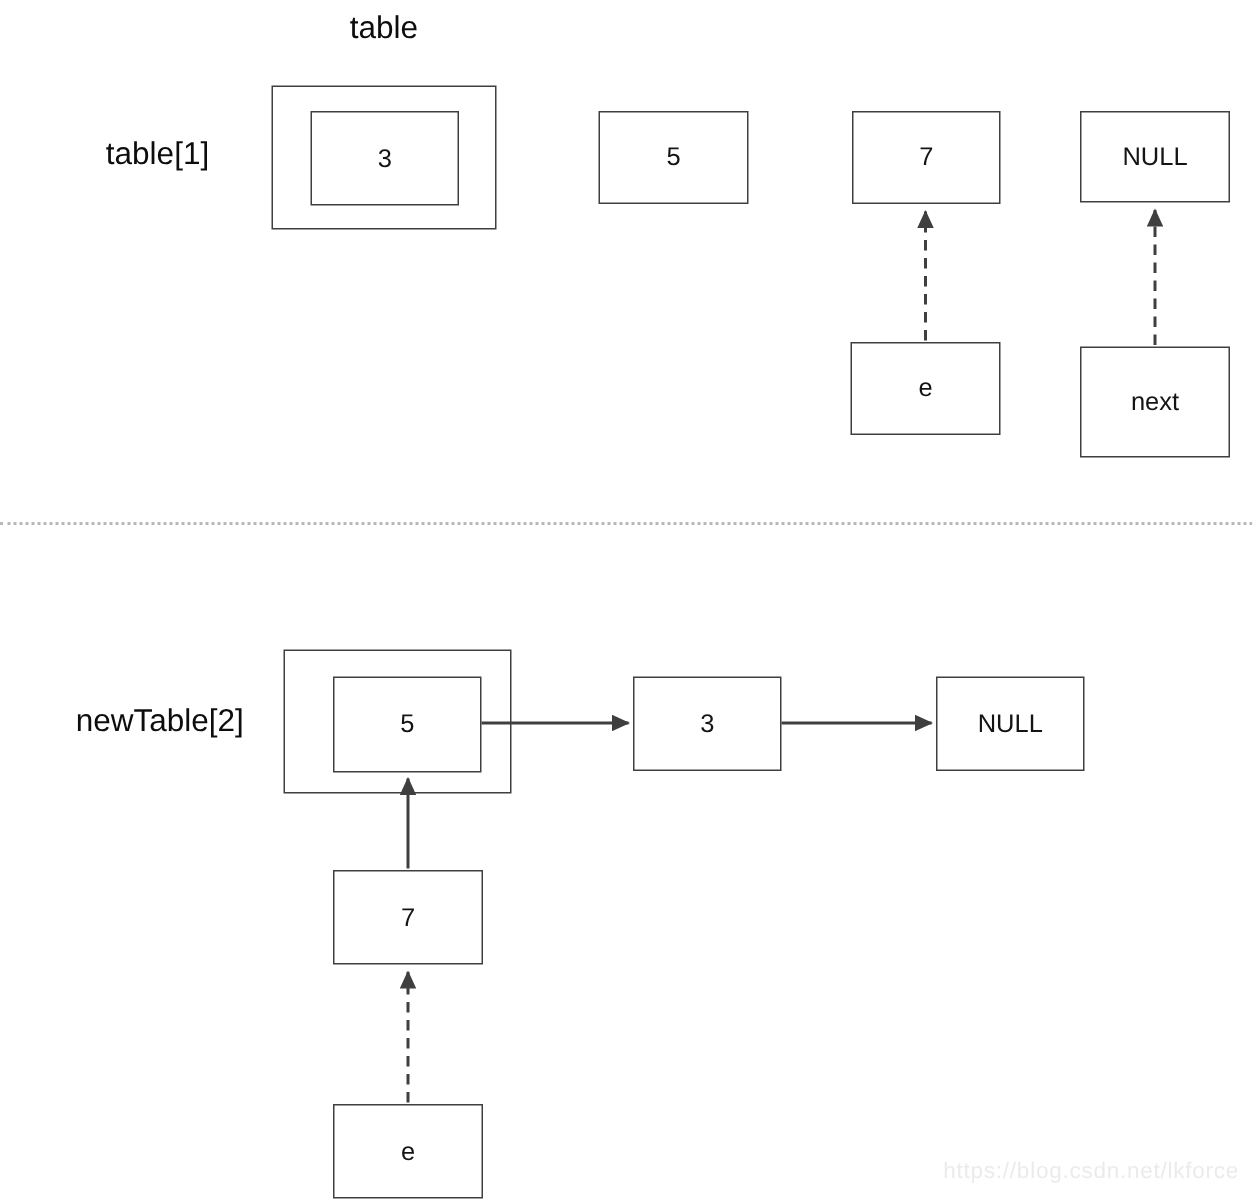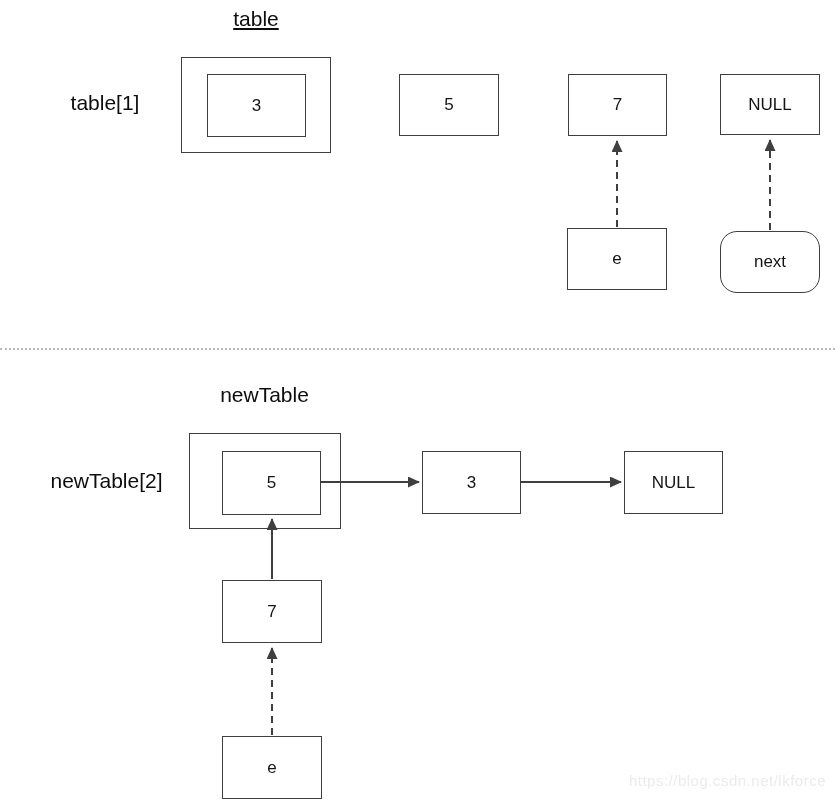--- a/index.html
+++ b/index.html
@@ -43,41 +43,40 @@
     position:absolute;
     font-size:15px;color:#ebebeb;
     letter-spacing:0.5px;
   }
 </style>
 </head>
 <body>
 
 <div class="canvas">
 
-  <div class="lbl center" style="left:181px;top:7px;width:150px;text-decoration:underline;">table</div>
+  <div class="lbl center" style="left:181px;top:7px;width:150px;">table</div>
 
   <div class="lbl right" style="left:50px;top:91px;width:110px;">table[1]</div>
 
   <div class="outer-box" style="left:181px;top:57px;width:150px;height:96px;"></div>
 
   <div class="box" style="left:207px;top:74px;width:99px;height:63px;">3</div>
 
   <div class="box" style="left:399px;top:74px;width:100px;height:62px;">5</div>
 
   <div class="box" style="left:568px;top:74px;width:99px;height:62px;">7</div>
 
   <div class="box" style="left:720px;top:74px;width:100px;height:61px;">NULL</div>
 
   <div class="box" style="left:567px;top:228px;width:100px;height:62px;">e</div>
 
-  <div class="box" style="left:720px;top:231px;width:100px;height:62px;border-radius:17px;">next</div>
+  <div class="box" style="left:720px;top:231px;width:100px;height:74px;">next</div>
 
   <div class="divider" style="top:348px;"></div>
 
-  <div class="lbl center" style="left:188px;top:383px;width:153px;">newTable</div>
 
   <div class="lbl right" style="left:30px;top:469px;width:153px;">newTable[2]</div>
 
   <div class="outer-box" style="left:189px;top:433px;width:152px;height:96px;"></div>
 
   <div class="box" style="left:222px;top:451px;width:99px;height:64px;">5</div>
 
   <div class="box" style="left:422px;top:451px;width:99px;height:63px;">3</div>
 
   <div class="box" style="left:624px;top:451px;width:99px;height:63px;">NULL</div>

